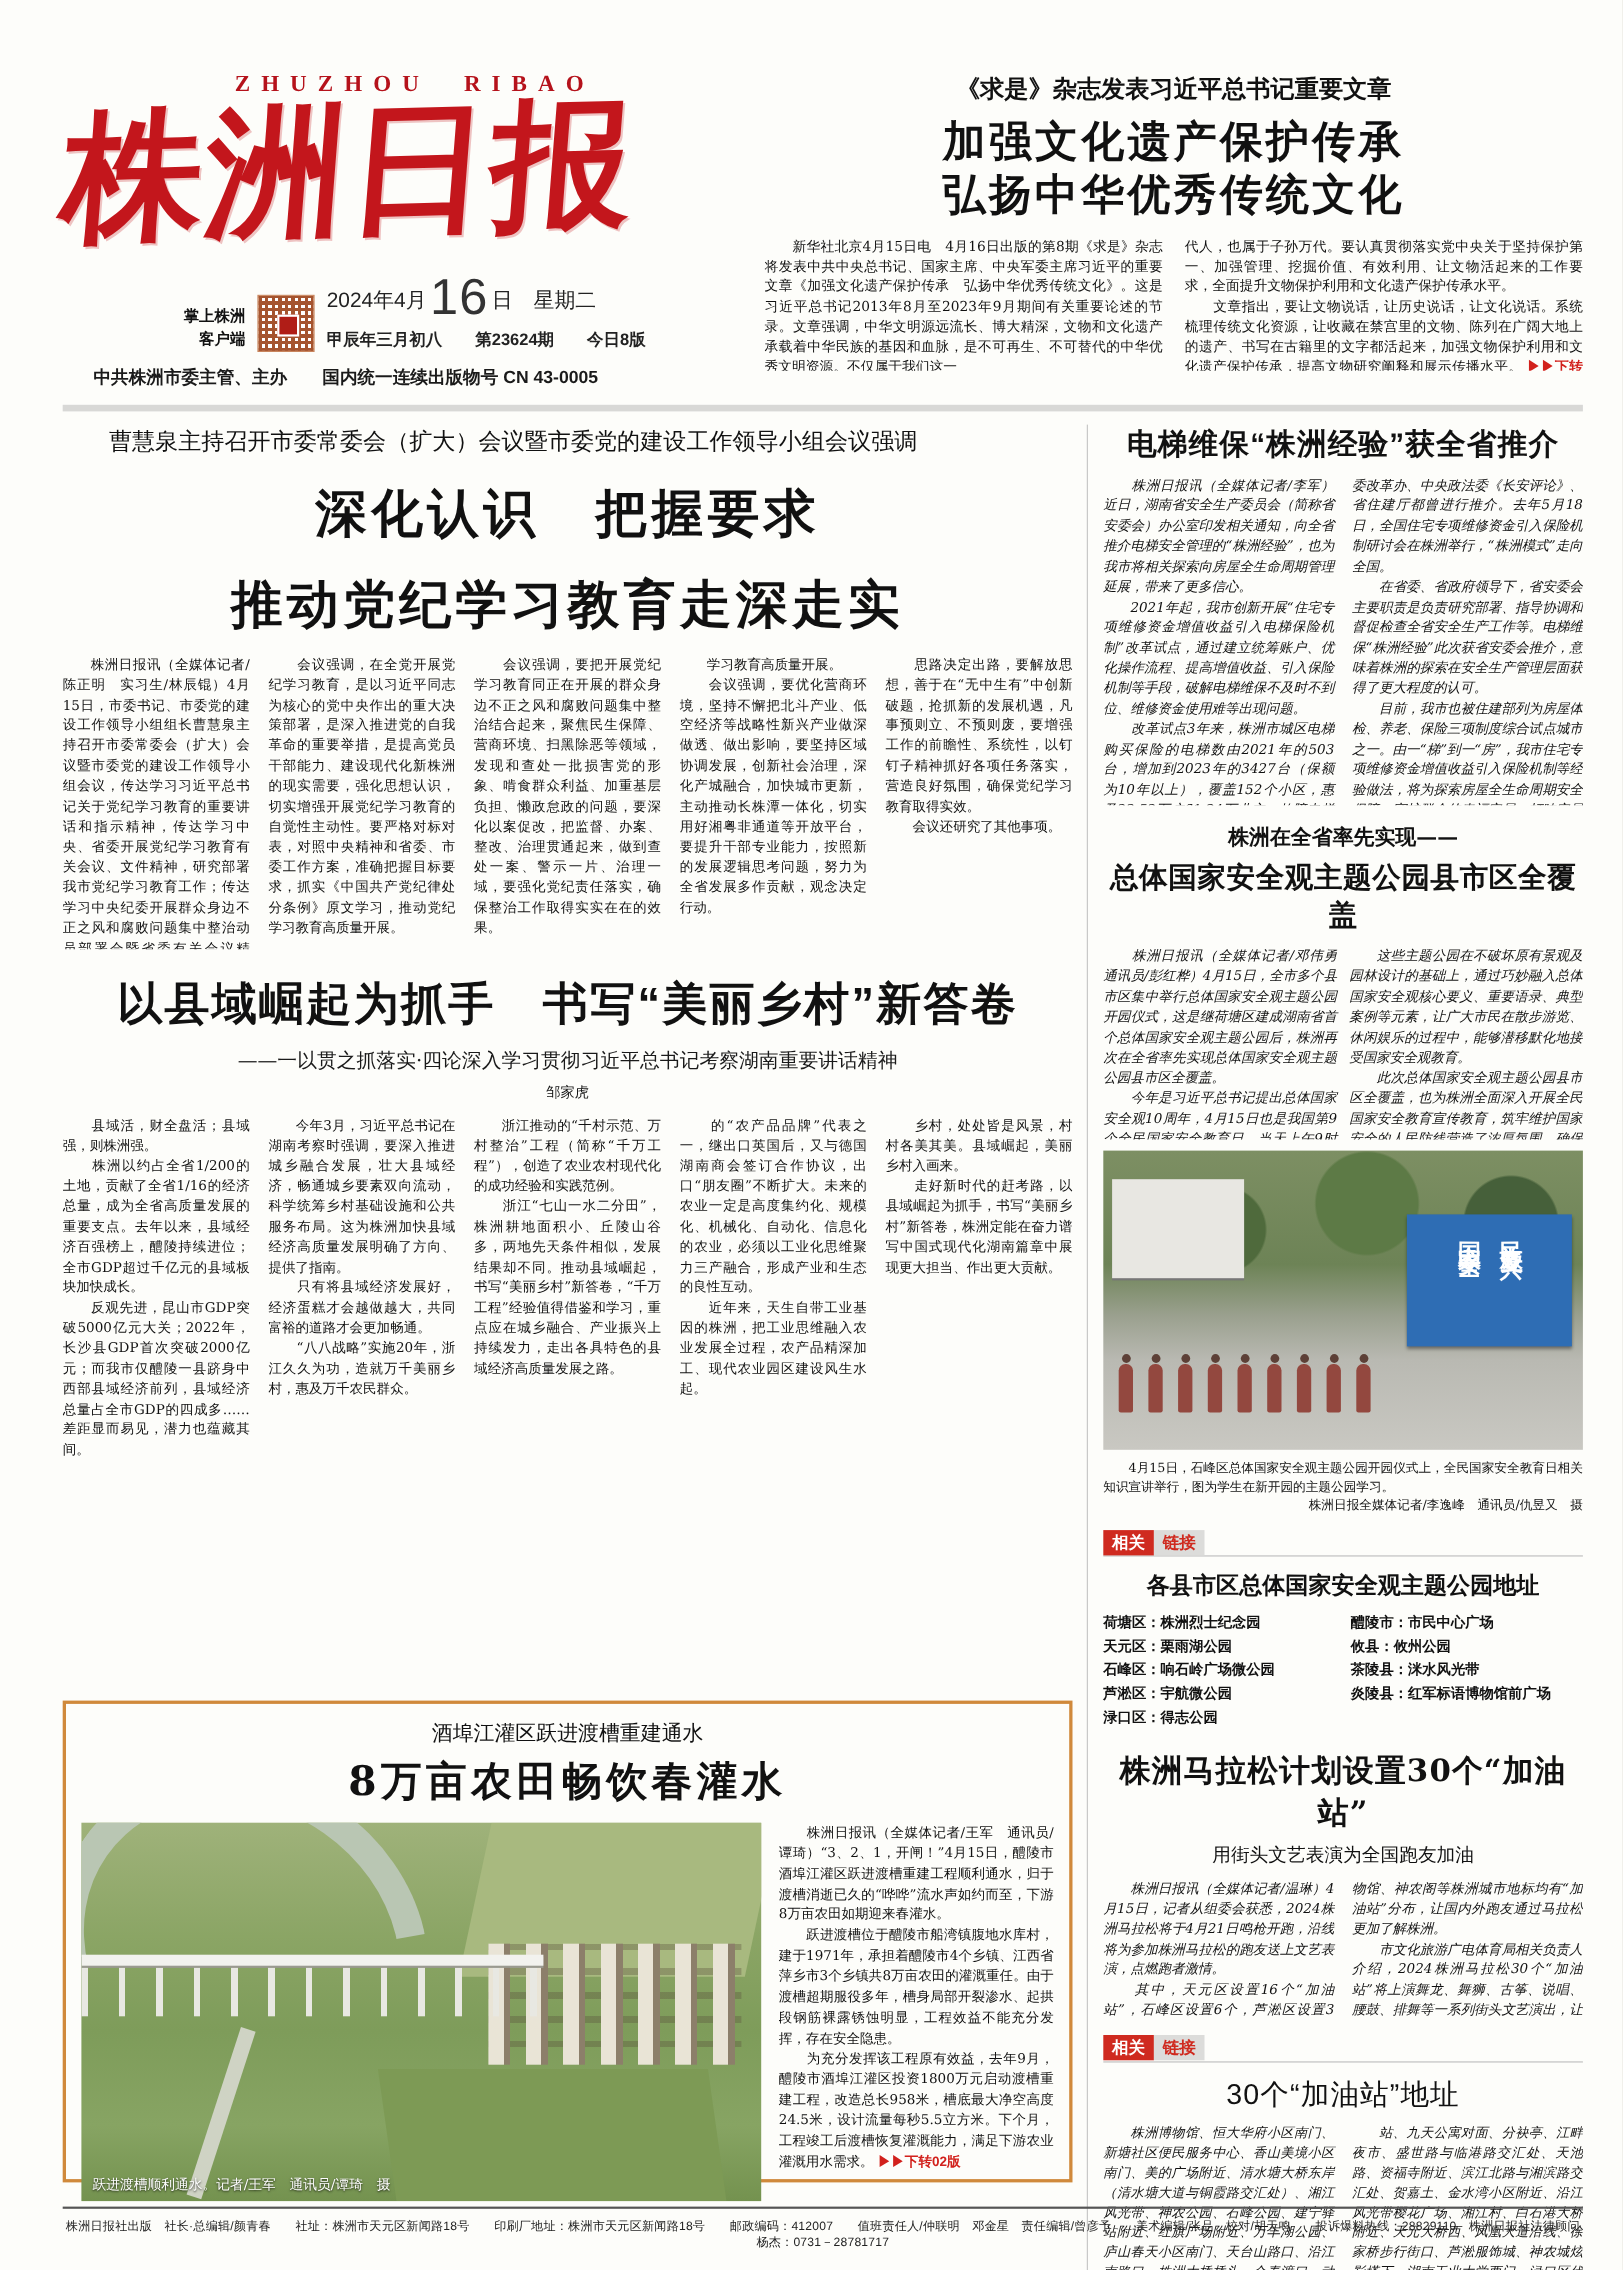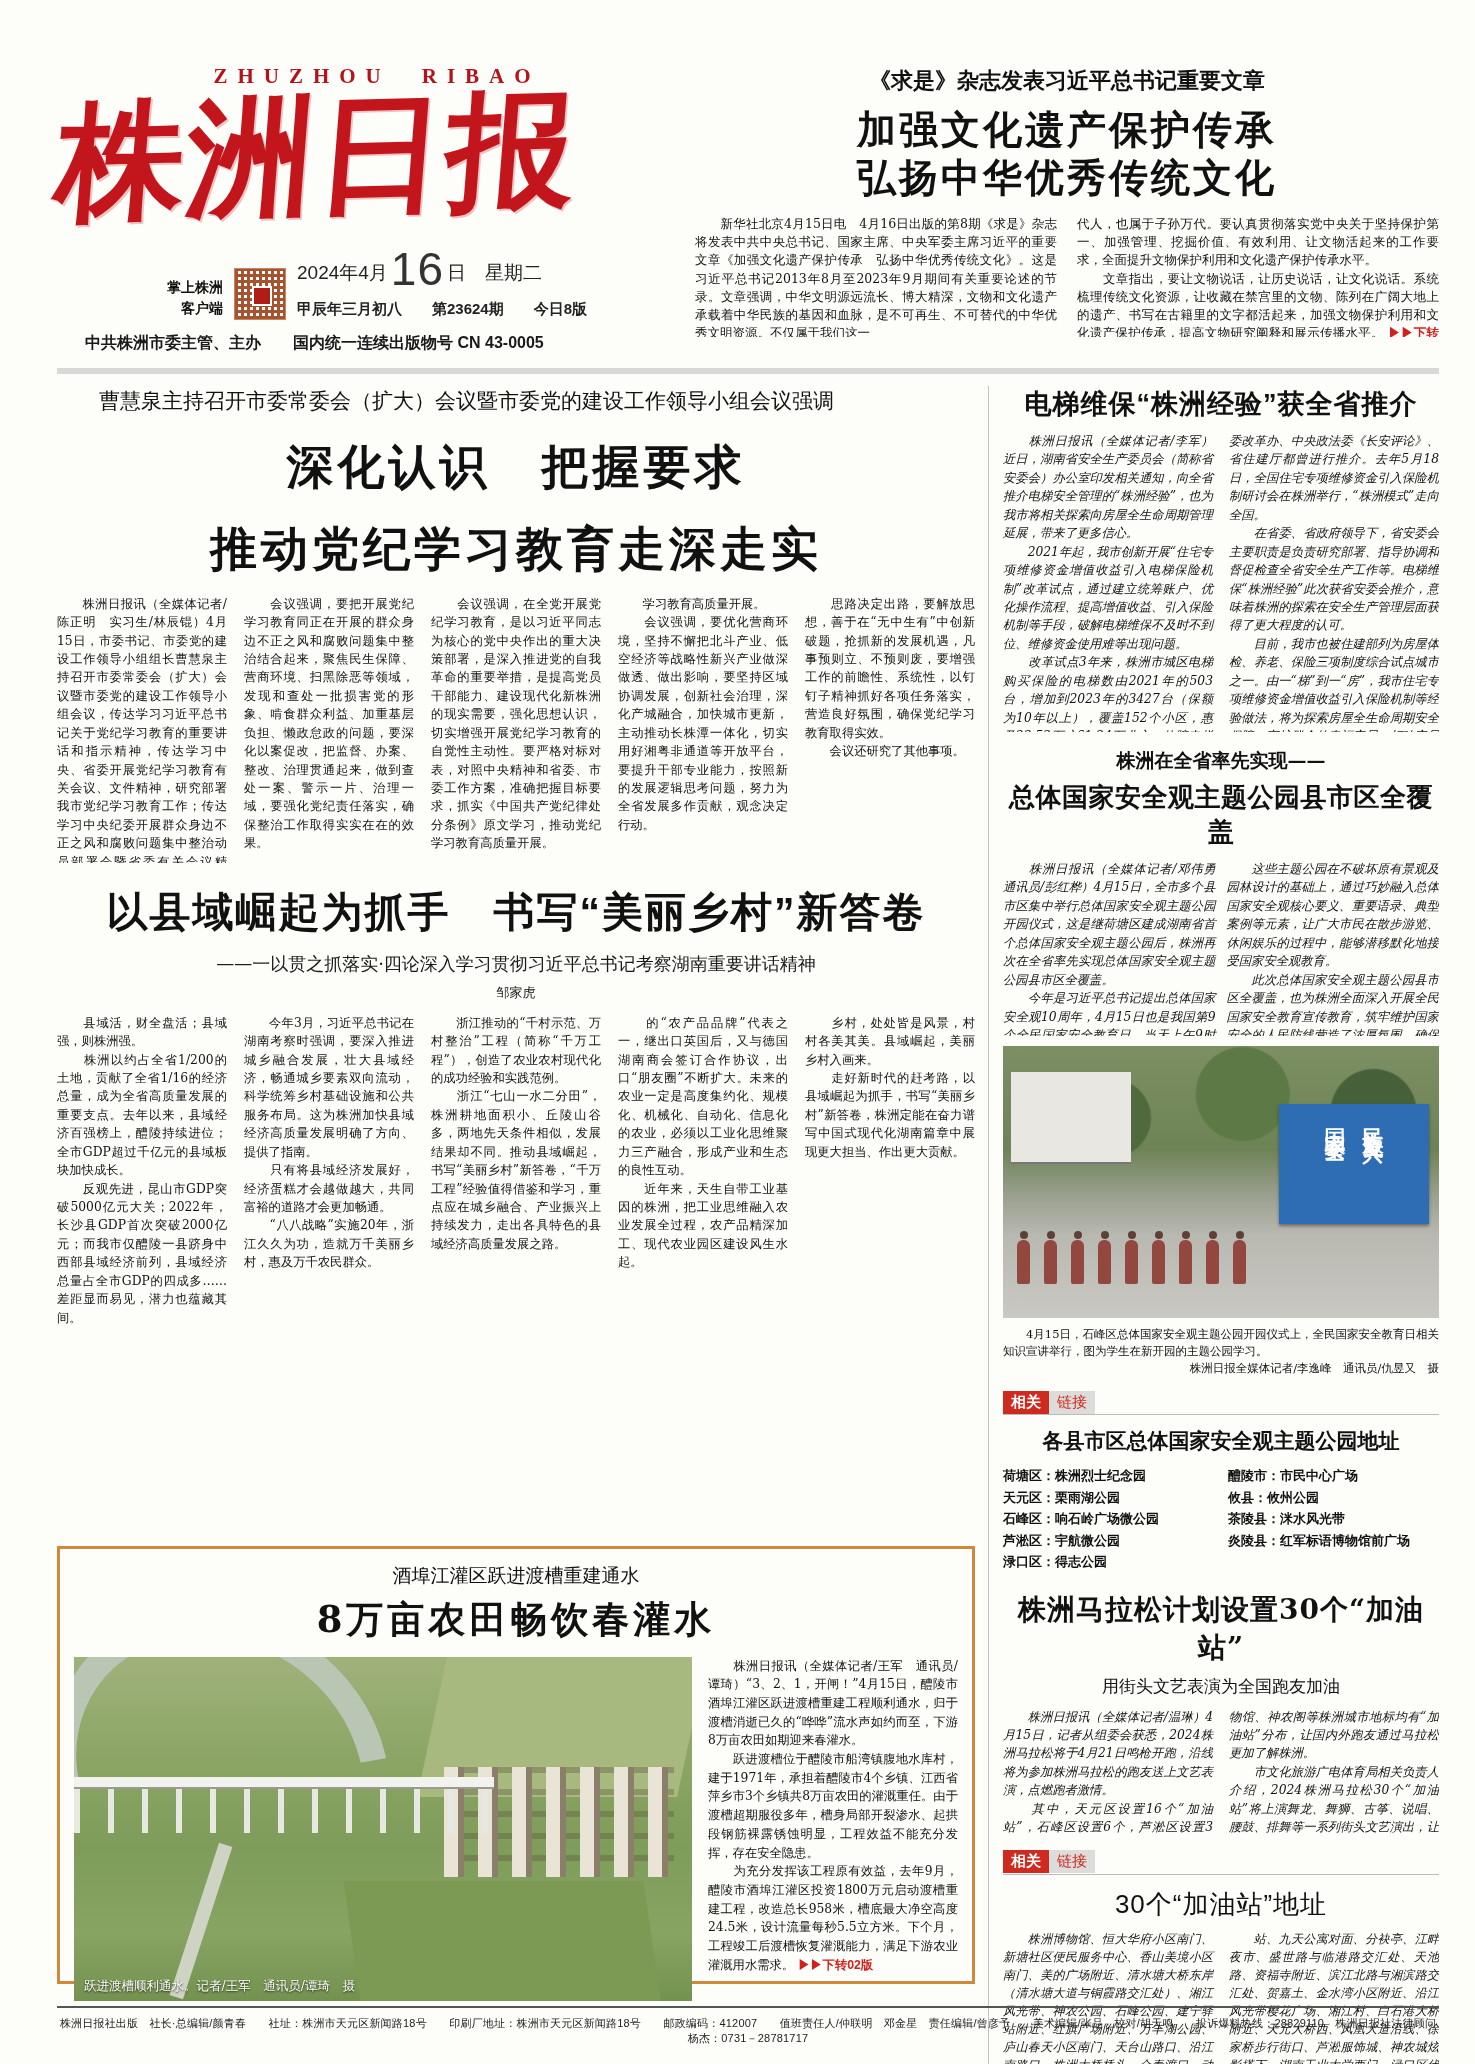--- a/index.html
+++ b/index.html
@@ -97,21 +97,21 @@
   .park-photo .board span{writing-mode:vertical-rl;color:#fff;font-size:21px;font-weight:bold;
                           font-family:"Liberation Sans",sans-serif;letter-spacing:4px;}
   .park-photo .row{position:absolute;left:14px;bottom:34px;display:flex;gap:14px;}
   .park-photo .stu{width:13px;height:44px;border-radius:6px 6px 2px 2px;background:#93483f;position:relative;}
   .park-photo .stu::before{content:"";position:absolute;left:2.5px;top:-9px;width:8px;height:8px;border-radius:50%;background:#5d4037;}
   .park-cap{font-size:11.5px;line-height:1.45;margin-top:8px;text-align:justify;}
   .park-cred{font-size:11.5px;text-align:right;margin-top:2px;}
 
   .rel-tag{display:flex;align-items:center;margin-top:14px;height:24px;border-bottom:1px solid #bbb;}
   .rel-a{background:#cf2a1f;color:#ffffff;font-size:15px;font-weight:bold;padding:2px 8px;font-family:"Liberation Sans",sans-serif;}
-  .rel-b{background:#dcdcda;color:#cf2a1f;font-size:15px;font-weight:normal;padding:2px 8px;font-family:"Liberation Sans",sans-serif;}
+  .rel-b{background:#dcdcda;color:#cf2a1f;font-size:15px;font-weight:bold;padding:2px 8px;font-family:"Liberation Sans",sans-serif;}
   .addr-h{text-align:center;font-size:21px;font-weight:900;font-family:"Liberation Sans",sans-serif;margin-top:12px;}
   .addr-cols{display:flex;gap:14px;margin-top:10px;}
   .addr-cols ul{list-style:none;margin:0;padding:0;flex:1;}
   .addr-cols li{font-size:13px;line-height:1.65;font-weight:600;}
 
   .marathon{margin-top:18px;}
   .mar-title{text-align:center;font-size:28px;font-weight:900;letter-spacing:1px;font-family:"DejaVu Serif",serif;}
   .mar-sub{text-align:center;font-size:17px;margin-top:8px;font-family:"Liberation Sans",sans-serif;}
   .mar-body{height:128px;}
   .gas-h{text-align:center;font-size:26px;font-weight:500;font-family:"Liberation Sans",sans-serif;margin-top:12px;letter-spacing:1px;}
@@ -166,22 +166,22 @@
     <div class="content">
 
       <div class="left-col">
 
         <section>
           <div class="ms-kicker">　　曹慧泉主持召开市委常委会（扩大）会议暨市委党的建设工作领导小组会议强调</div>
           <div class="ms-title">深化认识　把握要求</div>
           <div class="ms-title">推动党纪学习教育走深走实</div>
           <div class="cols5 ms-body">
             <div>　　株洲日报讯（全媒体记者/陈正明　实习生/林辰锟）4月15日，市委书记、市委党的建设工作领导小组组长曹慧泉主持召开市委常委会（扩大）会议暨市委党的建设工作领导小组会议，传达学习习近平总书记关于党纪学习教育的重要讲话和指示精神，传达学习中央、省委开展党纪学习教育有关会议、文件精神，研究部署我市党纪学习教育工作；传达学习中央纪委开展群众身边不正之风和腐败问题集中整治动员部署会暨省委有关会议精神，传达学习湖南省党政代表团出省考察等精神。会议以视频形式召开，各县市区设分会场。</div>
+            <div>　　会议强调，在全党开展党纪学习教育，是以习近平同志为核心的党中央作出的重大决策部署，是深入推进党的自我革命的重要举措，是提高党员干部能力、建设现代化新株洲的现实需要，强化思想认识，切实增强开展党纪学习教育的自觉性主动性。要严格对标对表，对照中央精神和省委、市委工作方案，准确把握目标要求，抓实《中国共产党纪律处分条例》原文学习，推动党纪学习教育高质量开展。</div>
             <div>　　会议强调，要把开展党纪学习教育同正在开展的群众身边不正之风和腐败问题集中整治结合起来，聚焦民生保障、营商环境、扫黑除恶等领域，发现和查处一批损害党的形象、啃食群众利益、加重基层负担、懒政怠政的问题，要深化以案促改，把监督、办案、整改、治理贯通起来，做到查处一案、警示一片、治理一域，要强化党纪责任落实，确保整治工作取得实实在在的效果。</div>
-            <div>　　会议强调，在全党开展党纪学习教育，是以习近平同志为核心的党中央作出的重大决策部署，是深入推进党的自我革命的重要举措，是提高党员干部能力、建设现代化新株洲的现实需要，强化思想认识，切实增强开展党纪学习教育的自觉性主动性。要严格对标对表，对照中央精神和省委、市委工作方案，准确把握目标要求，抓实《中国共产党纪律处分条例》原文学习，推动党纪学习教育高质量开展。</div>
             <div>　　学习教育高质量开展。
 　　会议强调，要优化营商环境，坚持不懈把北斗产业、低空经济等战略性新兴产业做深做透、做出影响，要坚持区域协调发展，创新社会治理，深化产城融合，加快城市更新，主动推动长株潭一体化，切实用好湘粤非通道等开放平台，要提升干部专业能力，按照新的发展逻辑思考问题，努力为全省发展多作贡献，观念决定行动。</div>
             <div>　　思路决定出路，要解放思想，善于在“无中生有”中创新破题，抢抓新的发展机遇，凡事预则立、不预则废，要增强工作的前瞻性、系统性，以钉钉子精神抓好各项任务落实，营造良好氛围，确保党纪学习教育取得实效。
 　　会议还研究了其他事项。</div>
           </div>
         </section>
 
         <section class="county">
           <div class="county-title">以县域崛起为抓手　书写“美丽乡村”新答卷</div>
           <div class="county-sub">——一以贯之抓落实·四论深入学习贯彻习近平总书记考察湖南重要讲话精神</div>

